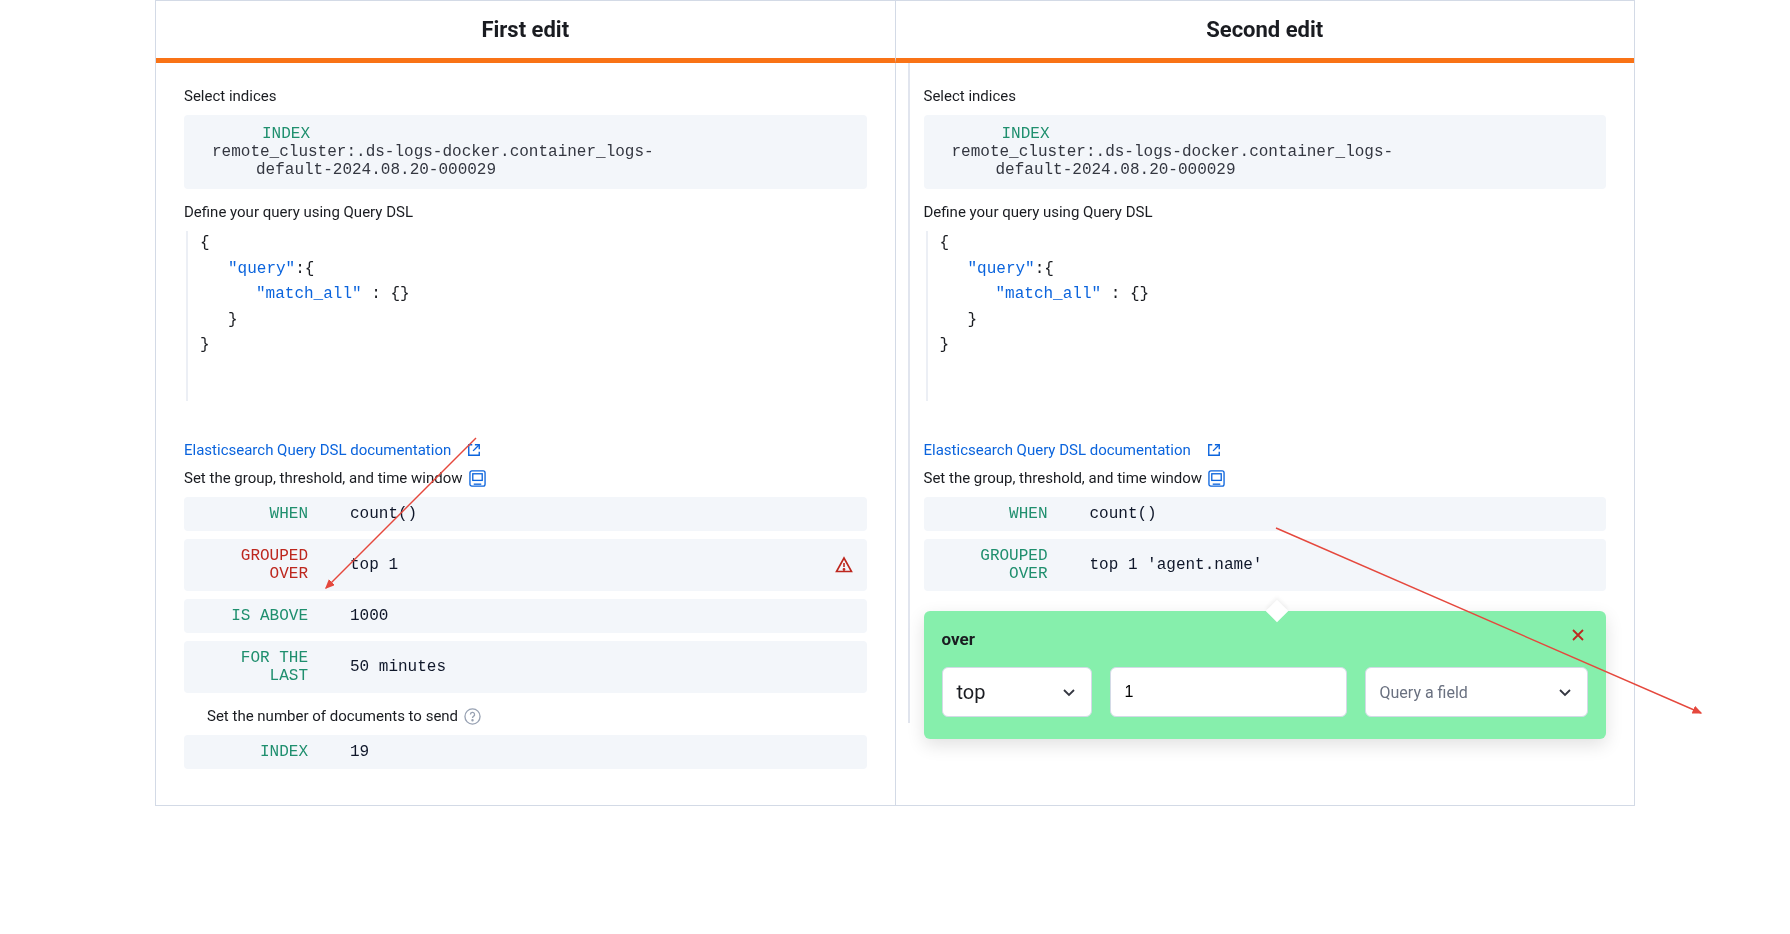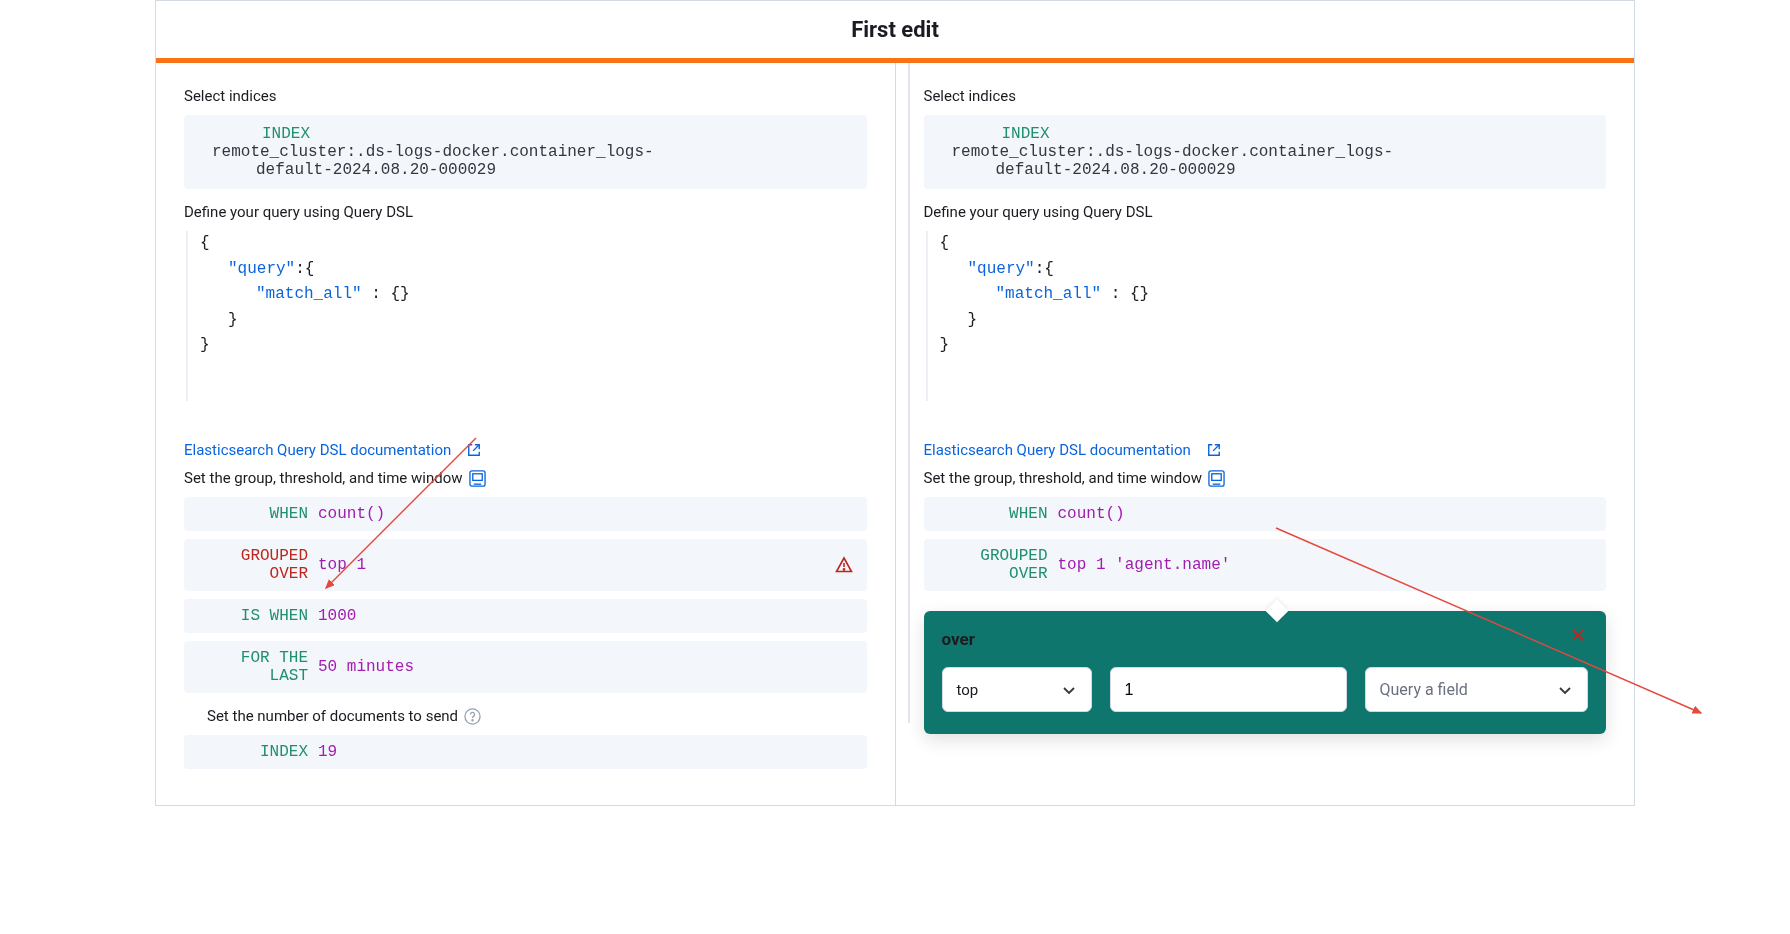--- a/index.html
+++ b/index.html
@@ -18,42 +18,43 @@
   .kw { color: #1f8f6e; }
   .idx-val { color: #343741; padding-left: 10px; }
   .idx-pad { width: 84px; display: inline-block; }
   .code-area { border-left: 2px solid #eceff5; margin-left: 2px; padding-left: 12px; font-family: "SFMono-Regular", Consolas, "Liberation Mono", Menlo, monospace; font-size: 16px; line-height: 1.6; min-height: 170px; }
   .code-area .str { color: #0b64dd; }
   .link-row { color: #0b64dd; font-size: 15px; margin-top: 40px; margin-bottom: 10px; display: inline-flex; align-items: center; gap: 16px; cursor: pointer; }
   .ext-icon { width: 14px; height: 14px; }
   .cond-row { background: #f3f6fa; border-radius: 4px; padding: 8px 14px; font-family: "SFMono-Regular", Consolas, "Liberation Mono", Menlo, monospace; font-size: 16px; margin-bottom: 8px; display: flex; align-items: center; position: relative; cursor: pointer; }
   .cond-kw { color: #1f8f6e; text-align: right; display: inline-block; width: 120px; padding-right: 10px; }
   .cond-kw.err { color: #bd271e; }
-  .cond-val { color: #a21caf; }
+  .cond-val { color: #0f172a; margin-left: 32px; }
   .warn-icon { position: absolute; right: 14px; color: #bd271e; }
   .help-icon { width: 17px; height: 17px; }
   .arrow { position: absolute; pointer-events: none; }
   .arrow1 { left: 140px; top: 365px; width: 200px; height: 180px; }
   .arrow2 { left: 370px; top: 455px; width: 470px; height: 210px; }
-  .pop { background: #0f766e; border-radius: 6px; box-shadow: 0 6px 18px rgba(0,0,0,0.12); padding: 18px 18px 22px 18px; margin-top: 20px; position: relative; }
+  .pop { background: #86efac; border-radius: 6px; box-shadow: 0 6px 18px rgba(0,0,0,0.12); padding: 18px 18px 22px 18px; margin-top: 20px; position: relative; }
   .pop-title { font-weight: 700; font-size: 17px; margin-bottom: 18px; }
   .pop-close { position: absolute; right: 18px; top: 14px; color: #bd271e; cursor: pointer; width: 20px; height: 20px; display: flex; align-items: center; justify-content: center; }
   .pop-row { display: flex; gap: 18px; }
-  .sel { flex: 0 0 150px; border: 1px solid #d3dae6; border-radius: 6px; padding: 12px 14px; display: flex; align-items: center; justify-content: space-between; font-size: 15px; cursor: pointer; background:#fff; }
+  .sel { flex: 0 0 150px; border: 1px solid #d3dae6; border-radius: 6px; padding: 12px 14px; display: flex; align-items: center; justify-content: space-between; font-size: 20px; cursor: pointer; background:#fff; }
   .num-in { flex: 0 0 150px; border: 1px solid #d3dae6; border-radius: 6px; padding: 12px 14px; font-size: 16px; background:#fff; }
   .sel-field { flex: 1; border: 1px solid #d3dae6; border-radius: 6px; padding: 12px 14px; display: flex; align-items: center; justify-content: space-between; font-size: 16px; color: #6a7180; cursor: pointer; background:#fff; }
   .chev { width: 16px; height: 16px; }
   .caret-notch { position: absolute; left: 345px; top: -8px; width: 16px; height: 16px; background: #fff; transform: rotate(45deg); box-shadow: -2px -2px 4px rgba(0,0,0,0.05); }
 </style>
 </head>
 <body>
 
 <div class="wrap">
   <div class="head-row">
     <div class="head-cell">First edit</div>
+    <div class="head-cell">Second edit</div>
   </div>
   <div class="cols">
 
     <div class="col">
       <div class="section-label">Select indices</div>
       <div class="block idx-block">
         <span class="idx-pad"><span class="kw" style="padding-left:60px;">INDEX</span></span>
         <span class="idx-val">remote_cluster:.ds-logs-docker.container_logs-</span>
         <span style="flex-basis:100%"></span>
         <span class="idx-pad"></span>
@@ -94,21 +95,21 @@
       <div class="cond-row">
         <span class="cond-kw err">GROUPED OVER</span>
         <span class="cond-val">top 1</span>
         <svg class="warn-icon" width="18" height="18" viewBox="0 0 18 18" fill="none" stroke="#bd271e" stroke-width="1.6">
             <path d="M9 2 1.5 15.5h15z"></path>
             <path d="M9 7v4"></path>
             <circle cx="9" cy="13.5" r="0.6" fill="#bd271e"></circle>
           </svg>
       </div>
       <div class="cond-row">
-        <span class="cond-kw">IS WHEN</span>
+        <span class="cond-kw">IS ABOVE</span>
         <span class="cond-val">1000</span>
       </div>
       <div class="cond-row">
         <span class="cond-kw">FOR THE LAST</span>
         <span class="cond-val">50 minutes</span>
       </div>
 
       <div class="section-label" style="margin-top:14px;margin-left:23px;">
         <span>Set the number of documents to send</span>
         <svg class="help-icon" viewBox="0 0 18 18" fill="none" stroke="#98a2b3" stroke-width="1.4">

